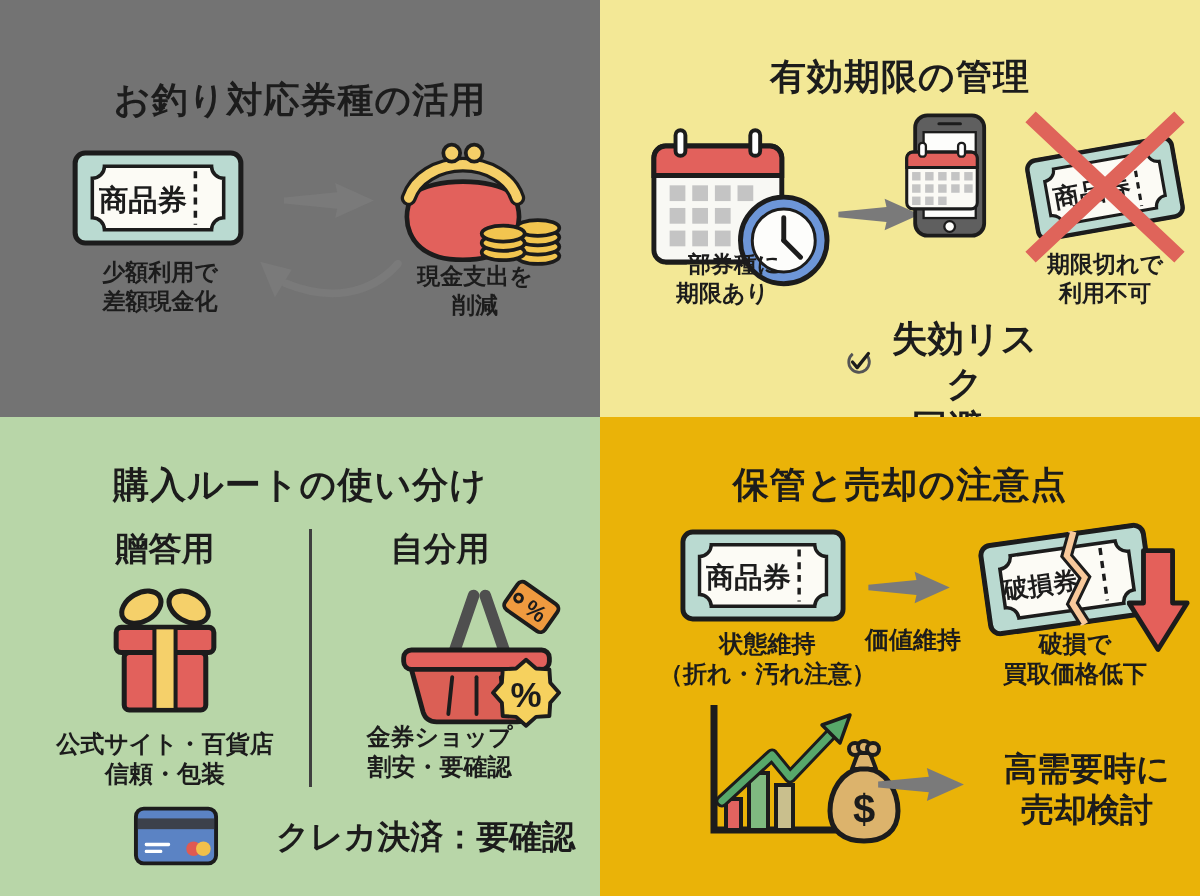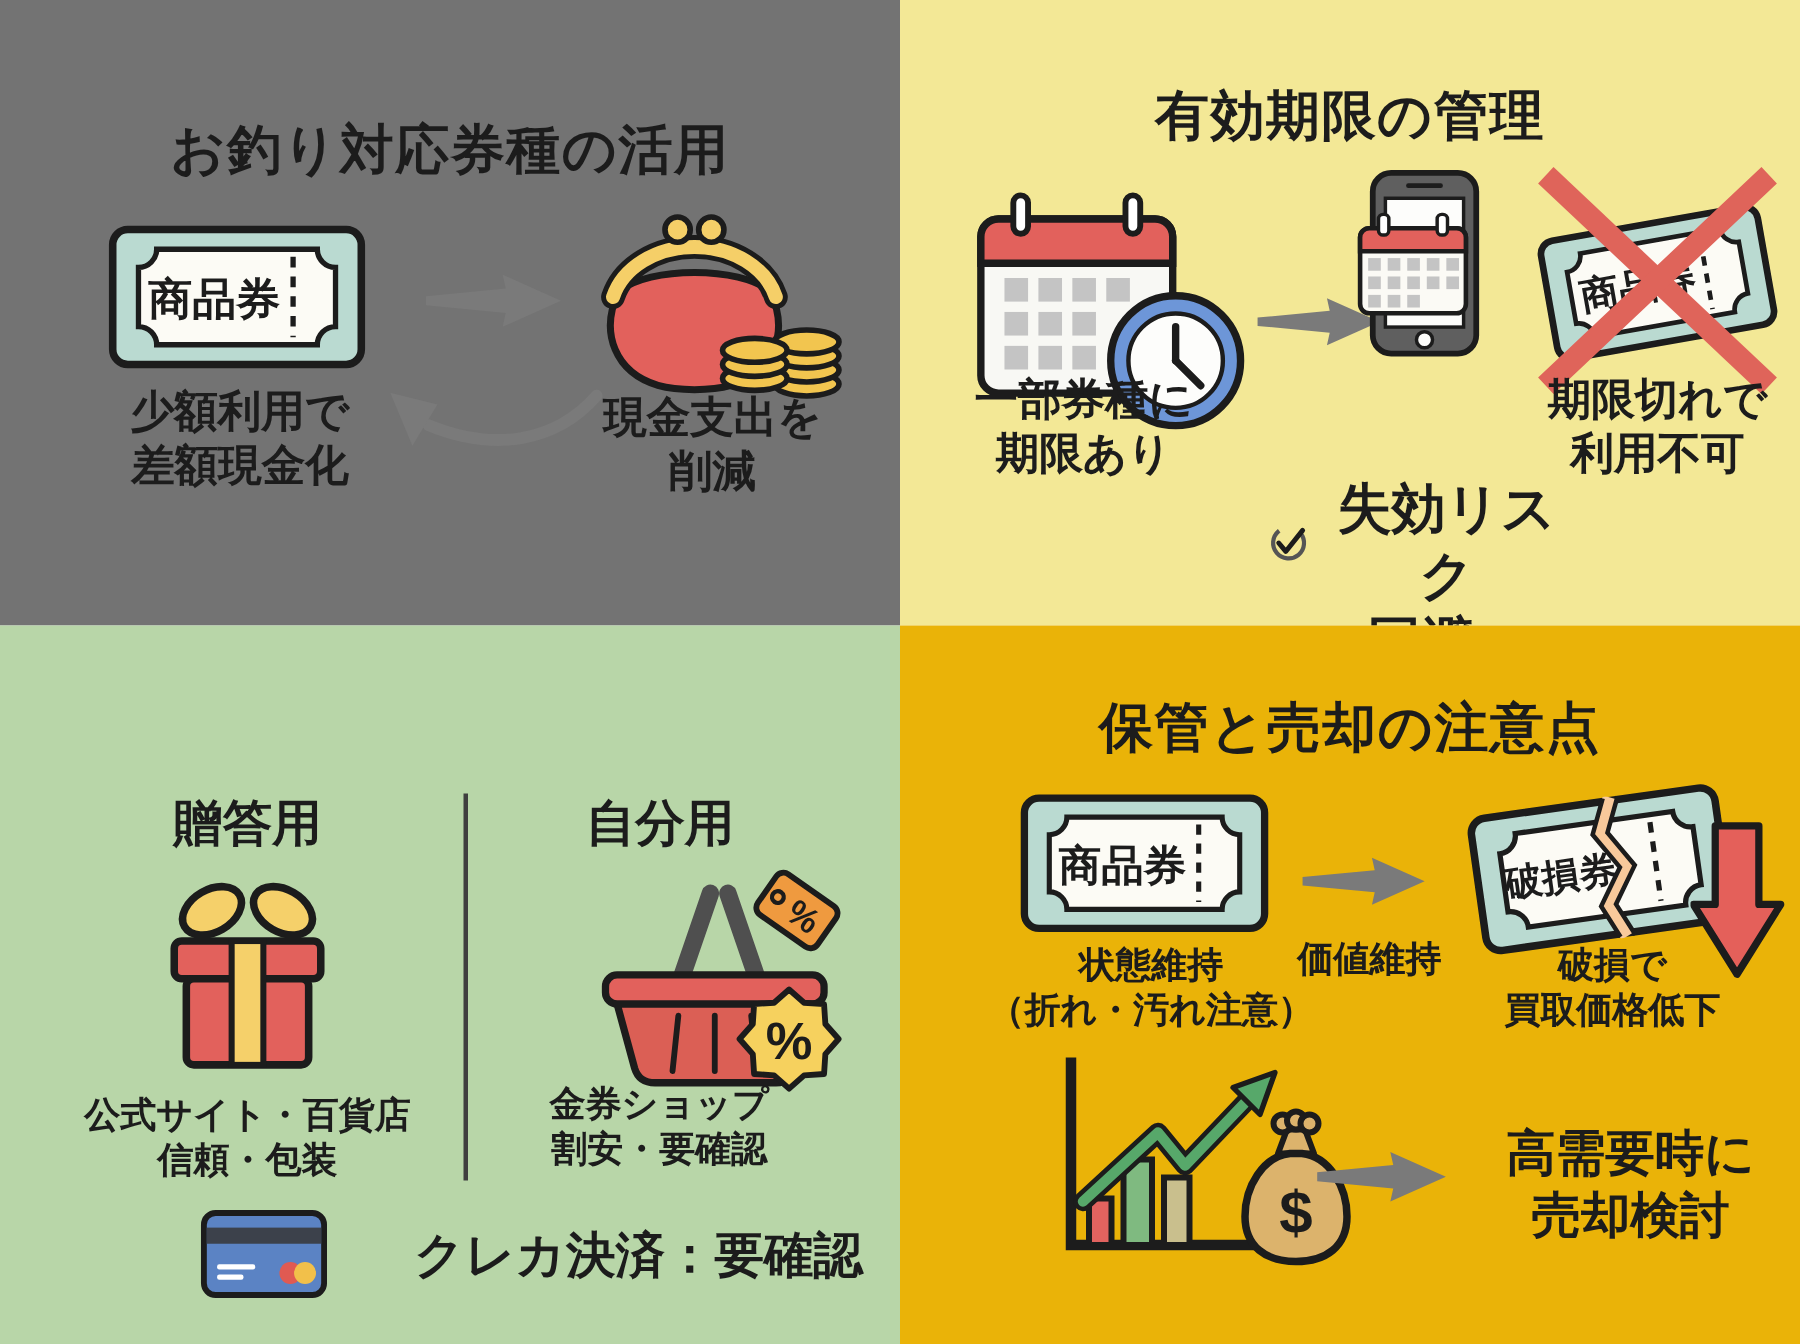--- a/index.html
+++ b/index.html
@@ -10,21 +10,21 @@
   }
   .canvas{position:absolute;left:0;top:0;width:1200px;height:896px;}
   .quad{position:absolute;overflow:hidden;}
   .q-tl{left:0;top:0;width:600px;height:417px;background:#737373;}
   .q-tr{left:600px;top:0;width:600px;height:417px;background:#f3e896;}
   .q-bl{left:0;top:417px;width:600px;height:479px;background:#b8d6a8;}
   .q-br{left:600px;top:417px;width:600px;height:479px;background:#eab308;}
   .abs{position:absolute;}
   .txt{font-weight:bold;text-align:center;line-height:1.24;color:#1c1c1c;}
   .q-title{left:0;top:0;width:100%;font-size:36px;letter-spacing:1px;}
-  .fs31{font-size:29px;}
+  .fs31{font-size:23px;}
   .fs33{font-size:33px;}
   .fs30{font-size:24px;}
   .fs27{font-size:36px;}
   svg{display:block;}
   .divider{background:#3f3f3f;}
   .check-row{display:flex;align-items:center;justify-content:center;gap:6px;}
   .rot-n10{transform:rotate(-10deg);}
   .rot-n8{transform:rotate(-8deg);}
 </style>
 </head>
@@ -172,20 +172,21 @@
       </div>
       <div><span>回避</span></div>
     </div>
     <div class="abs txt fs31" style="left:405px;top:250px;width:200px;">
       <span>期限切れで</span><br>
       <span>利用不可</span>
     </div>
   </div>
 
   <div class="quad q-bl">
+    <div class="abs txt q-title" style="top:46px;">購入ルートの使い分け</div>
 
     <div class="abs txt fs33" style="left:40px;top:112px;width:250px;">贈答用</div>
     <div class="abs txt fs33" style="left:330px;top:112px;width:220px;">自分用</div>
 
     <div class="abs divider" style="left:309px;top:112px;width:3px;height:258px;"></div>
 
     <svg class="abs" style="left:92px;top:160px;" width="146" height="141" viewBox="0 0 145 140">
       <ellipse cx="49" cy="30" rx="21" ry="14" fill="#f5d06a" stroke="#1c1c1c" stroke-width="5" transform="rotate(-30 49 30)"></ellipse>
       <ellipse cx="96" cy="30" rx="21" ry="14" fill="#f5d06a" stroke="#1c1c1c" stroke-width="5" transform="rotate(30 96 30)"></ellipse>
       <rect x="24" y="50" width="97" height="25" rx="5" fill="#e2615c" stroke="#1c1c1c" stroke-width="5"></rect>

